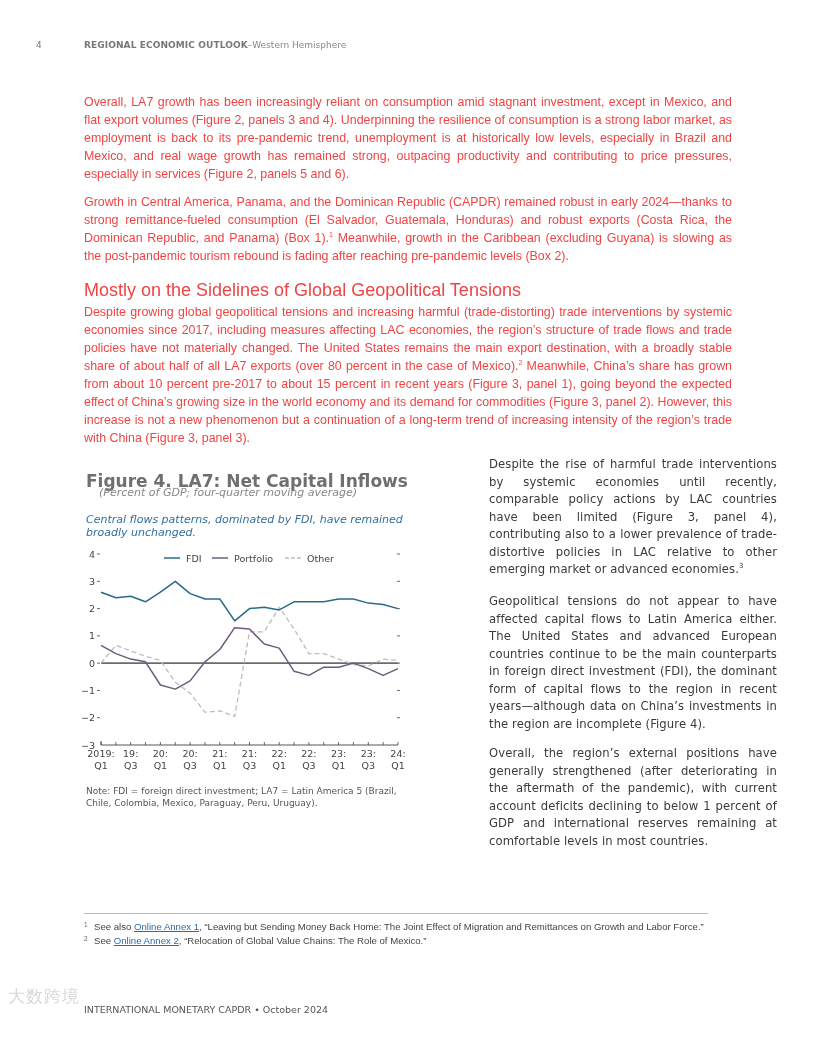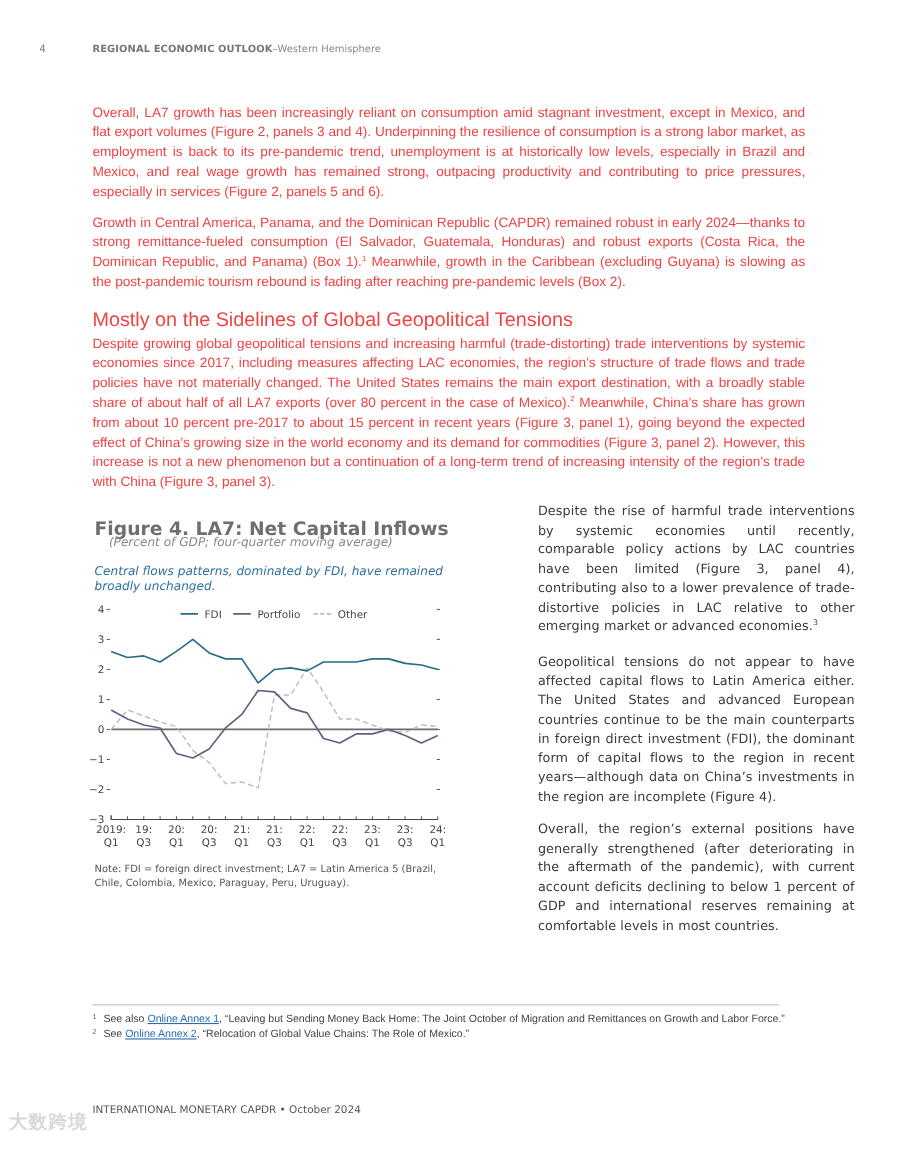--- a/index.html
+++ b/index.html
@@ -28,21 +28,21 @@
   .r1 { top: 456px; }
   .r2 { top: 593px; }
   .r3 { top: 745px; }
   .fn-rule { left: 84px; top: 913px; width: 624px; height: 1px; background: #bbb; }
   .footnotes { left: 84px; top: 920px; width: 652px; font-family: "Liberation Sans", sans-serif;
                font-size: 9.6px; line-height: 13px; color: #444; }
   .fn { position: relative; padding-left: 10px; margin-bottom: 1px; }
   .fn .num { position: absolute; left: 0; top: -2px; font-size: 6.5px; color: #666; }
   .fn a { color: #2a6cb0; text-decoration: underline; }
   .footer { left: 84px; top: 1004px; font-size: 9.5px; color: #555; }
-  .watermark { left: 8px; top: 985px; font-size: 17px; color: #d8d8d8; font-weight: bold; letter-spacing: 1px; margin-top: 23px; }
+  .watermark { left: 8px; top: 985px; font-size: 17px; color: #d8d8d8; font-weight: normal; letter-spacing: 1px; }
   svg text { font-family: "DejaVu Sans", sans-serif; }
 </style>
 </head>
 <body>
 
 <div class="abs pagenum">4</div>
 <div class="abs running">
   <b>REGIONAL ECONOMIC OUTLOOK</b><span>–</span><span>Western Hemisphere</span>
 </div>
 
@@ -153,21 +153,21 @@
 <div class="abs right-col r1">
   <span>Despite the rise of harmful trade interventions by systemic economies until recently, comparable policy actions by LAC countries have been limited (Figure 3, panel 4), contributing also to a lower prevalence of trade-distortive policies in LAC relative to other emerging market or advanced economies.</span><span class="sup">3</span>
 </div>
 <div class="abs right-col r2">Geopolitical tensions do not appear to have affected capital flows to Latin America either. The United States and advanced European countries continue to be the main counterparts in foreign direct investment (FDI), the dominant form of capital flows to the region in recent years—although data on China’s investments in the region are incomplete (Figure 4).</div>
 <div class="abs right-col r3">Overall, the region’s external positions have generally strengthened (after deteriorating in the aftermath of the pandemic), with current account deficits declining to below 1 percent of GDP and international reserves remaining at comfortable levels in most countries.</div>
 
 <div class="abs fn-rule"></div>
 <div class="abs footnotes">
   <div class="fn">
     <span class="num">1</span>
-    <span>See also </span><a>Online Annex 1</a><span>, “Leaving but Sending Money Back Home: The Joint October of Migration and Remittances on Growth and Labor Force.”</span>
+    <span>See also </span><a>Online Annex 1</a><span>, “Leaving but Sending Money Back Home: The Joint Effect of Migration and Remittances on Growth and Labor Force.”</span>
   </div>
   <div class="fn">
     <span class="num">2</span>
     <span>See </span><a>Online Annex 2</a><span>, “Relocation of Global Value Chains: The Role of Mexico.”</span>
   </div>
 </div>
 
 <div class="abs footer">
   <span>INTERNATIONAL MONETARY CAPDR</span>
   <span>•</span>

